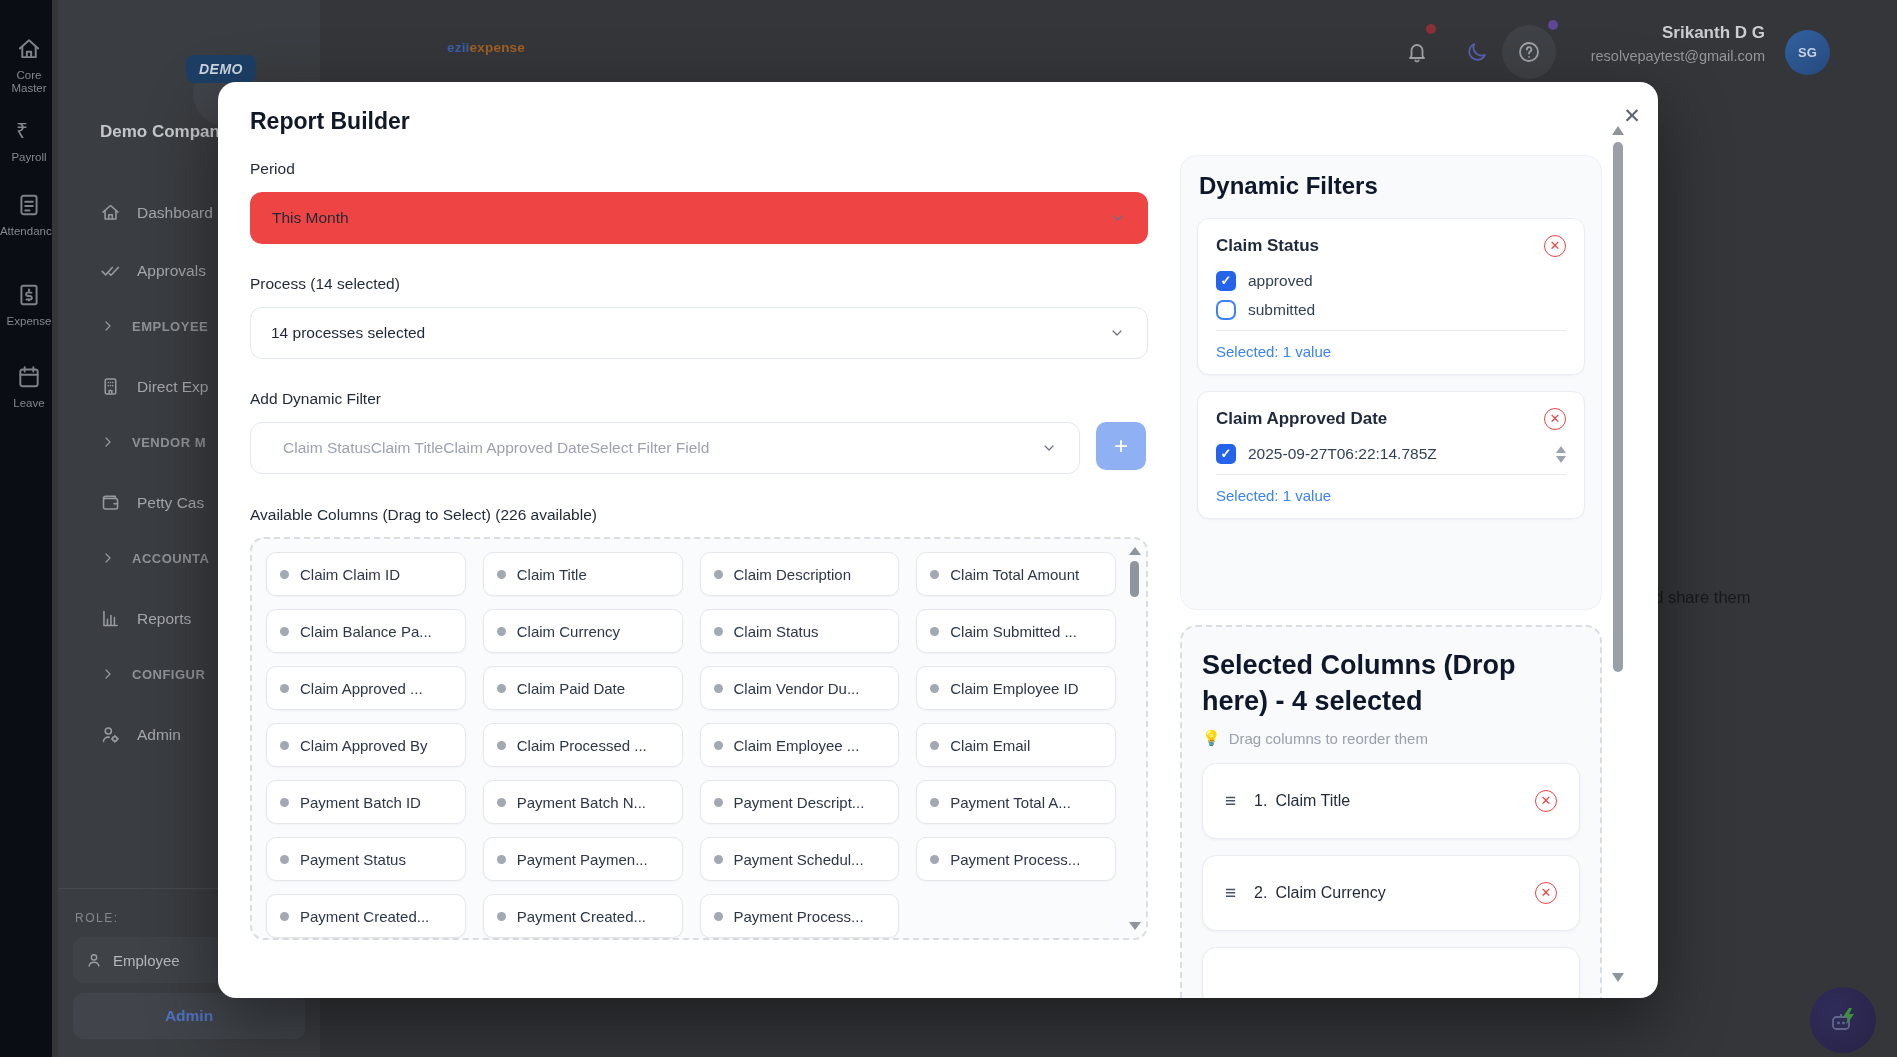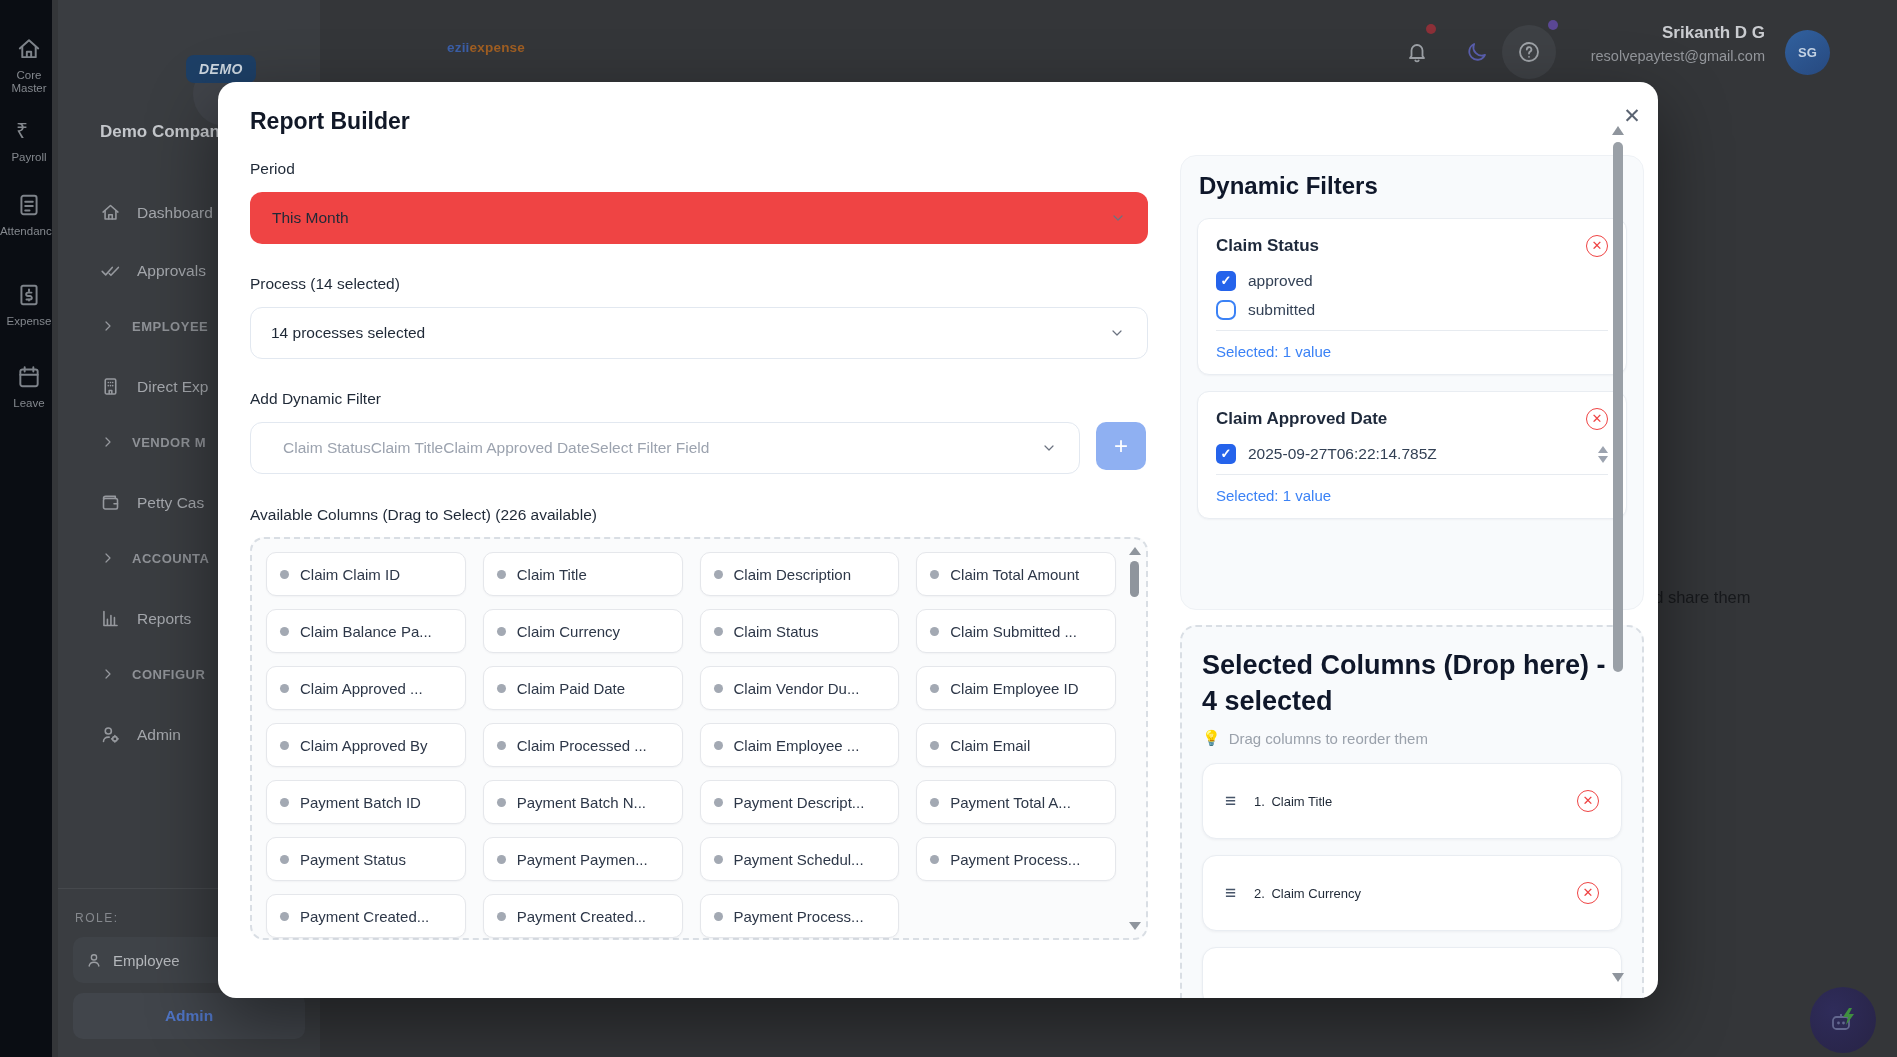--- a/index.html
+++ b/index.html
@@ -66,21 +66,21 @@
   .chip-grid { position:absolute; left:14px; top:13px; right:30px; display:grid; grid-template-columns:repeat(4,1fr); column-gap:17px; row-gap:13px; }
   .chip { height:44px; background:#fff; border:1px solid #e5e7eb; border-radius:10px; box-shadow:0 1px 2px rgba(16,24,40,.04); display:flex; align-items:center; gap:11px; padding:0 13px; cursor:grab; overflow:hidden; }
   .chip .cdot { width:9px; height:9px; border-radius:50%; background:#a3a9b3; flex:0 0 auto; }
   .chip .clab { font-size:15px; color:#2d3748; white-space:nowrap; }
   .mini-sb { position:absolute; right:6px; top:8px; bottom:8px; width:12px; }
   .mini-sb .up, .mini-sb .dn { position:absolute; left:1px; width:0; height:0; border-left:6px solid transparent; border-right:6px solid transparent; cursor:pointer; }
   .mini-sb .up { top:0; border-bottom:8px solid #8f959d; }
   .mini-sb .dn { bottom:0; border-top:8px solid #8f959d; }
   .mini-sb .thumb { position:absolute; left:2px; top:14px; width:9px; height:36px; border-radius:5px; background:#8f959d; cursor:grab; }
 
-  .panel { position:absolute; left:962px; width:464px; background:#f8fafc; border-radius:16px; }
+  .panel { position:absolute; left:962px; width:422px; background:#f8fafc; border-radius:16px; }
   .panel-filters { top:73px; height:455px; border:1px solid #eef1f5; }
   .pf-title { position:absolute; left:18px; top:16px; font-size:24px; font-weight:700; color:#0f172a; }
   .fcard { position:relative; margin:0 16px 16px; background:#fff; border:1px solid #e9edf2; border-radius:12px; padding:16px 18px 14px; box-shadow:0 1px 2px rgba(16,24,40,.04); }
   .fcard-head { display:flex; align-items:center; justify-content:space-between; margin-bottom:14px; }
   .fcard-title { font-size:17px; font-weight:700; color:#1e293b; }
   .remove-btn { width:22px; height:22px; border:1.6px solid #ef4444; border-radius:50%; color:#ef4444; font-size:13px; line-height:19px; text-align:center; cursor:pointer; flex:0 0 auto; }
   .opt-row { display:flex; align-items:center; gap:12px; margin-bottom:9px; }
   .cb { width:20px; height:20px; border-radius:5px; flex:0 0 auto; cursor:pointer; }
   .cb.on { background:#2563eb; color:#fff; font-size:13px; font-weight:700; text-align:center; line-height:20px; }
   .cb.off { background:#fff; border:2px solid #3b82f6; border-radius:7px; }
@@ -90,21 +90,21 @@
   .sorter .su { border-bottom:7px solid #9ca3af; }
   .sorter .sd { border-top:7px solid #9ca3af; }
   .fdivider { height:1px; background:#e7ebf0; margin:10px 0 12px; }
   .sel-count { font-size:15px; color:#3b82f6; }
 
   .panel-selected { top:543px; height:430px; border:2px dashed #d9dee4; padding:20px; }
   .ps-title { font-size:27px; font-weight:700; color:#0f172a; line-height:36px; margin-bottom:10px; }
   .ps-tip { display:flex; align-items:center; gap:8px; font-size:15px; color:#9aa1ab; margin-bottom:16px; }
   .sel-item { position:relative; height:76px; background:#fff; border:1px solid #e9edf2; border-radius:14px; box-shadow:0 1px 3px rgba(16,24,40,.05); display:flex; align-items:center; padding:0 22px; gap:18px; margin-bottom:16px; }
   .sel-item .drag { font-size:19px; color:#475569; cursor:grab; }
-  .sel-item .olab { font-size:13px; color:#1f2937; flex:1; }
+  .sel-item .olab { font-size:16px; color:#1f2937; flex:1; }
   .sel-peek { height:60px; margin-bottom:0; }
 
   .m-scroll { position:absolute; left:1394px; top:44px; width:12px; height:856px; }
   .m-scroll .up, .m-scroll .dn { position:absolute; left:0; width:0; height:0; border-left:6px solid transparent; border-right:6px solid transparent; cursor:pointer; }
   .m-scroll .up { top:0; border-bottom:9px solid #8f959d; }
   .m-scroll .dn { bottom:0; border-top:9px solid #8f959d; }
   .m-scroll .thumb { position:absolute; left:1px; top:16px; width:10px; height:530px; border-radius:5px; background:#9aa0a7; cursor:grab; }
 </style>
 </head>
 <body>

